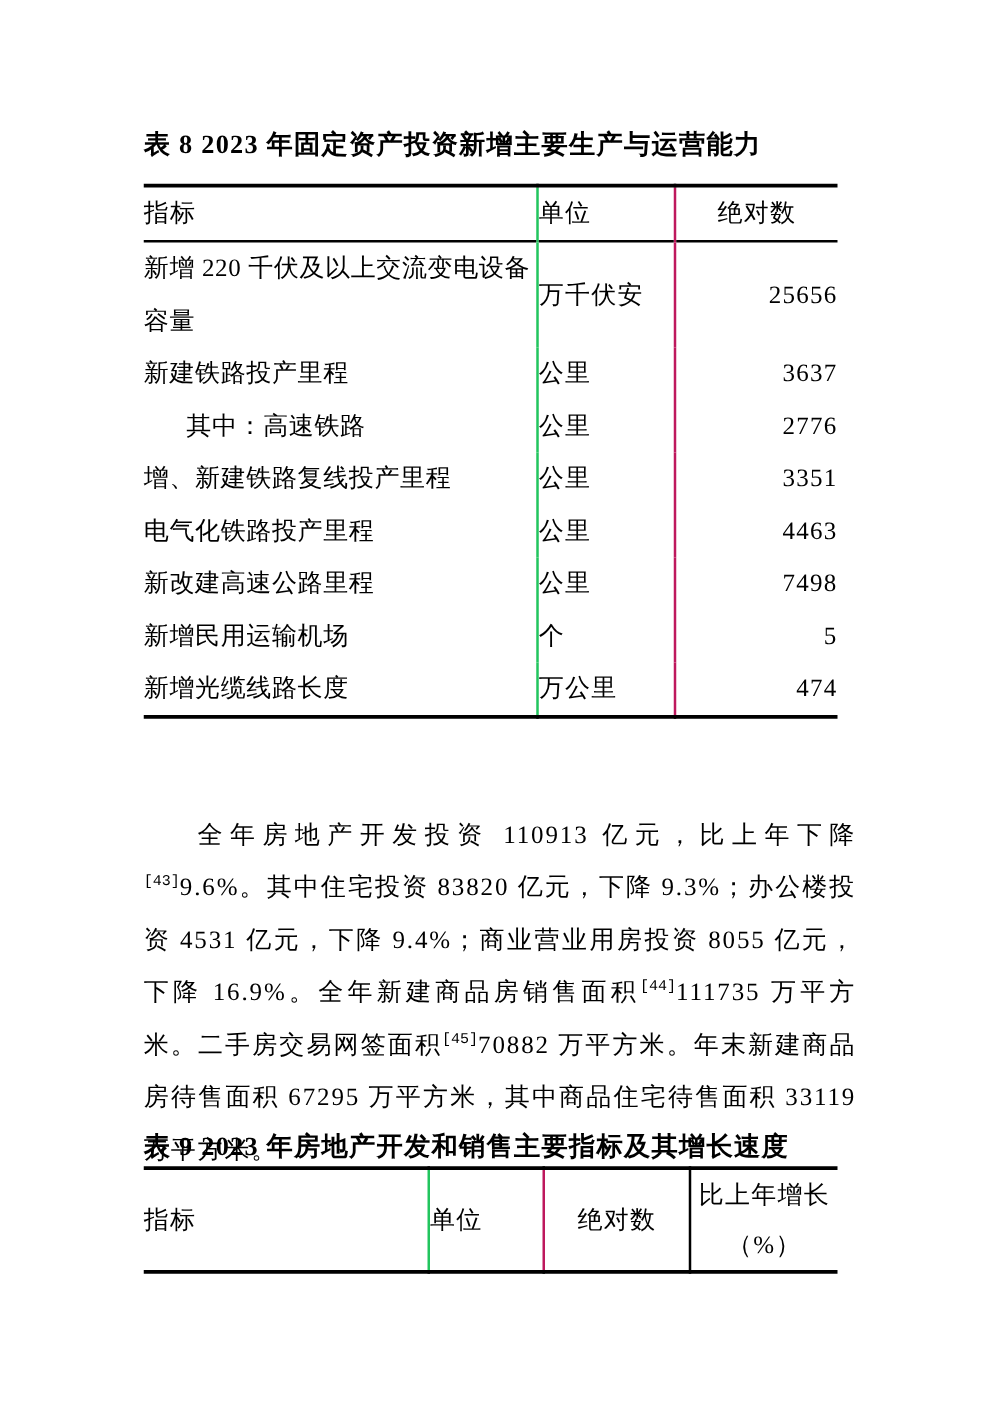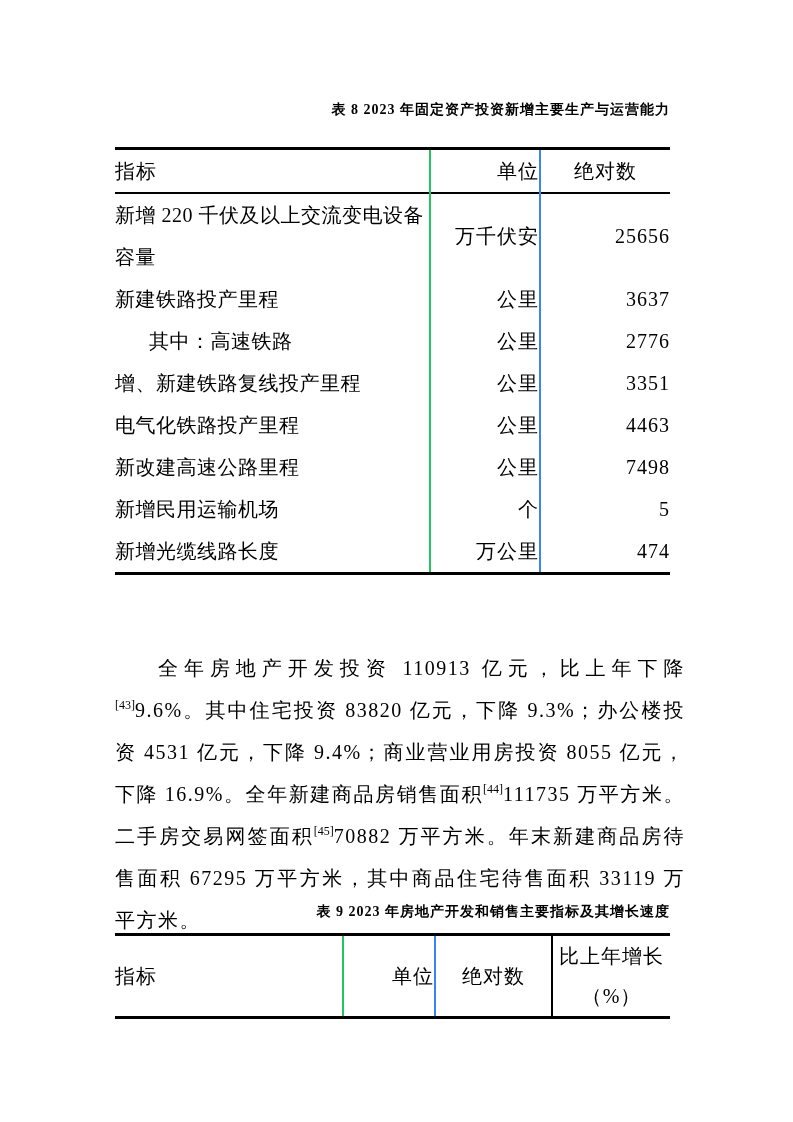--- a/index.html
+++ b/index.html
@@ -9,23 +9,23 @@
     height: 1122px;
     background: #ffffff;
     color: #000000;
     font-family: "Liberation Serif", "DejaVu Serif", serif;
     overflow: hidden;
   }
   .doc-title {
     position: absolute;
     left: 115px;
     width: 555px;
-    text-align: right;
+    text-align: left;
     font-weight: bold;
-    font-size: 14px;
+    font-size: 21px;
     letter-spacing: 1px;
     white-space: nowrap;
   }
   #title8 { top: 101px; }
   #title9 { top: 903px; }
 
   table.tbl {
     position: absolute;
     left: 115px;
     width: 555px;
@@ -60,22 +60,22 @@
   .c-ind {
     text-align: left;
     padding-left: 12px;
     padding-right: 4px;
     border-right: 2px solid #22c55e;
     letter-spacing: 1px;
   }
   td.c-ind { letter-spacing: 0.5px; }
   .c-ind.indent { padding-left: 34px; }
   .c-unit {
-    text-align: right;
-    border-right: 2px solid #3b82f6;
+    text-align: left;
+    border-right: 2px solid #be185d;
   }
   .c-val { text-align: right; padding-right: 50px; }
   #table9 .c-val { text-align: center; padding-right: 0; border-right: 2px solid #000; }
   .c-growth { text-align: center; }
   .c-growth div { line-height: 40px; }
 
   .para {
     position: absolute;
     left: 115px;
     top: 647px;
@@ -85,20 +85,21 @@
     letter-spacing: 1.5px;
     line-height: 42px;
     text-align: justify;
     text-indent: 43px;
   }
   .para sup.fn {
     font-size: 12px;
     letter-spacing: 0;
     line-height: 0;
     vertical-align: super;
+    font-family: Liberation Mono, monospace;
   }
 </style>
 </head>
 <body>
 
 <div class="page">
 
   <div class="doc-title" id="title8">表 8 2023 年固定资产投资新增主要生产与运营能力</div>
 
   <table class="tbl" id="table8">

